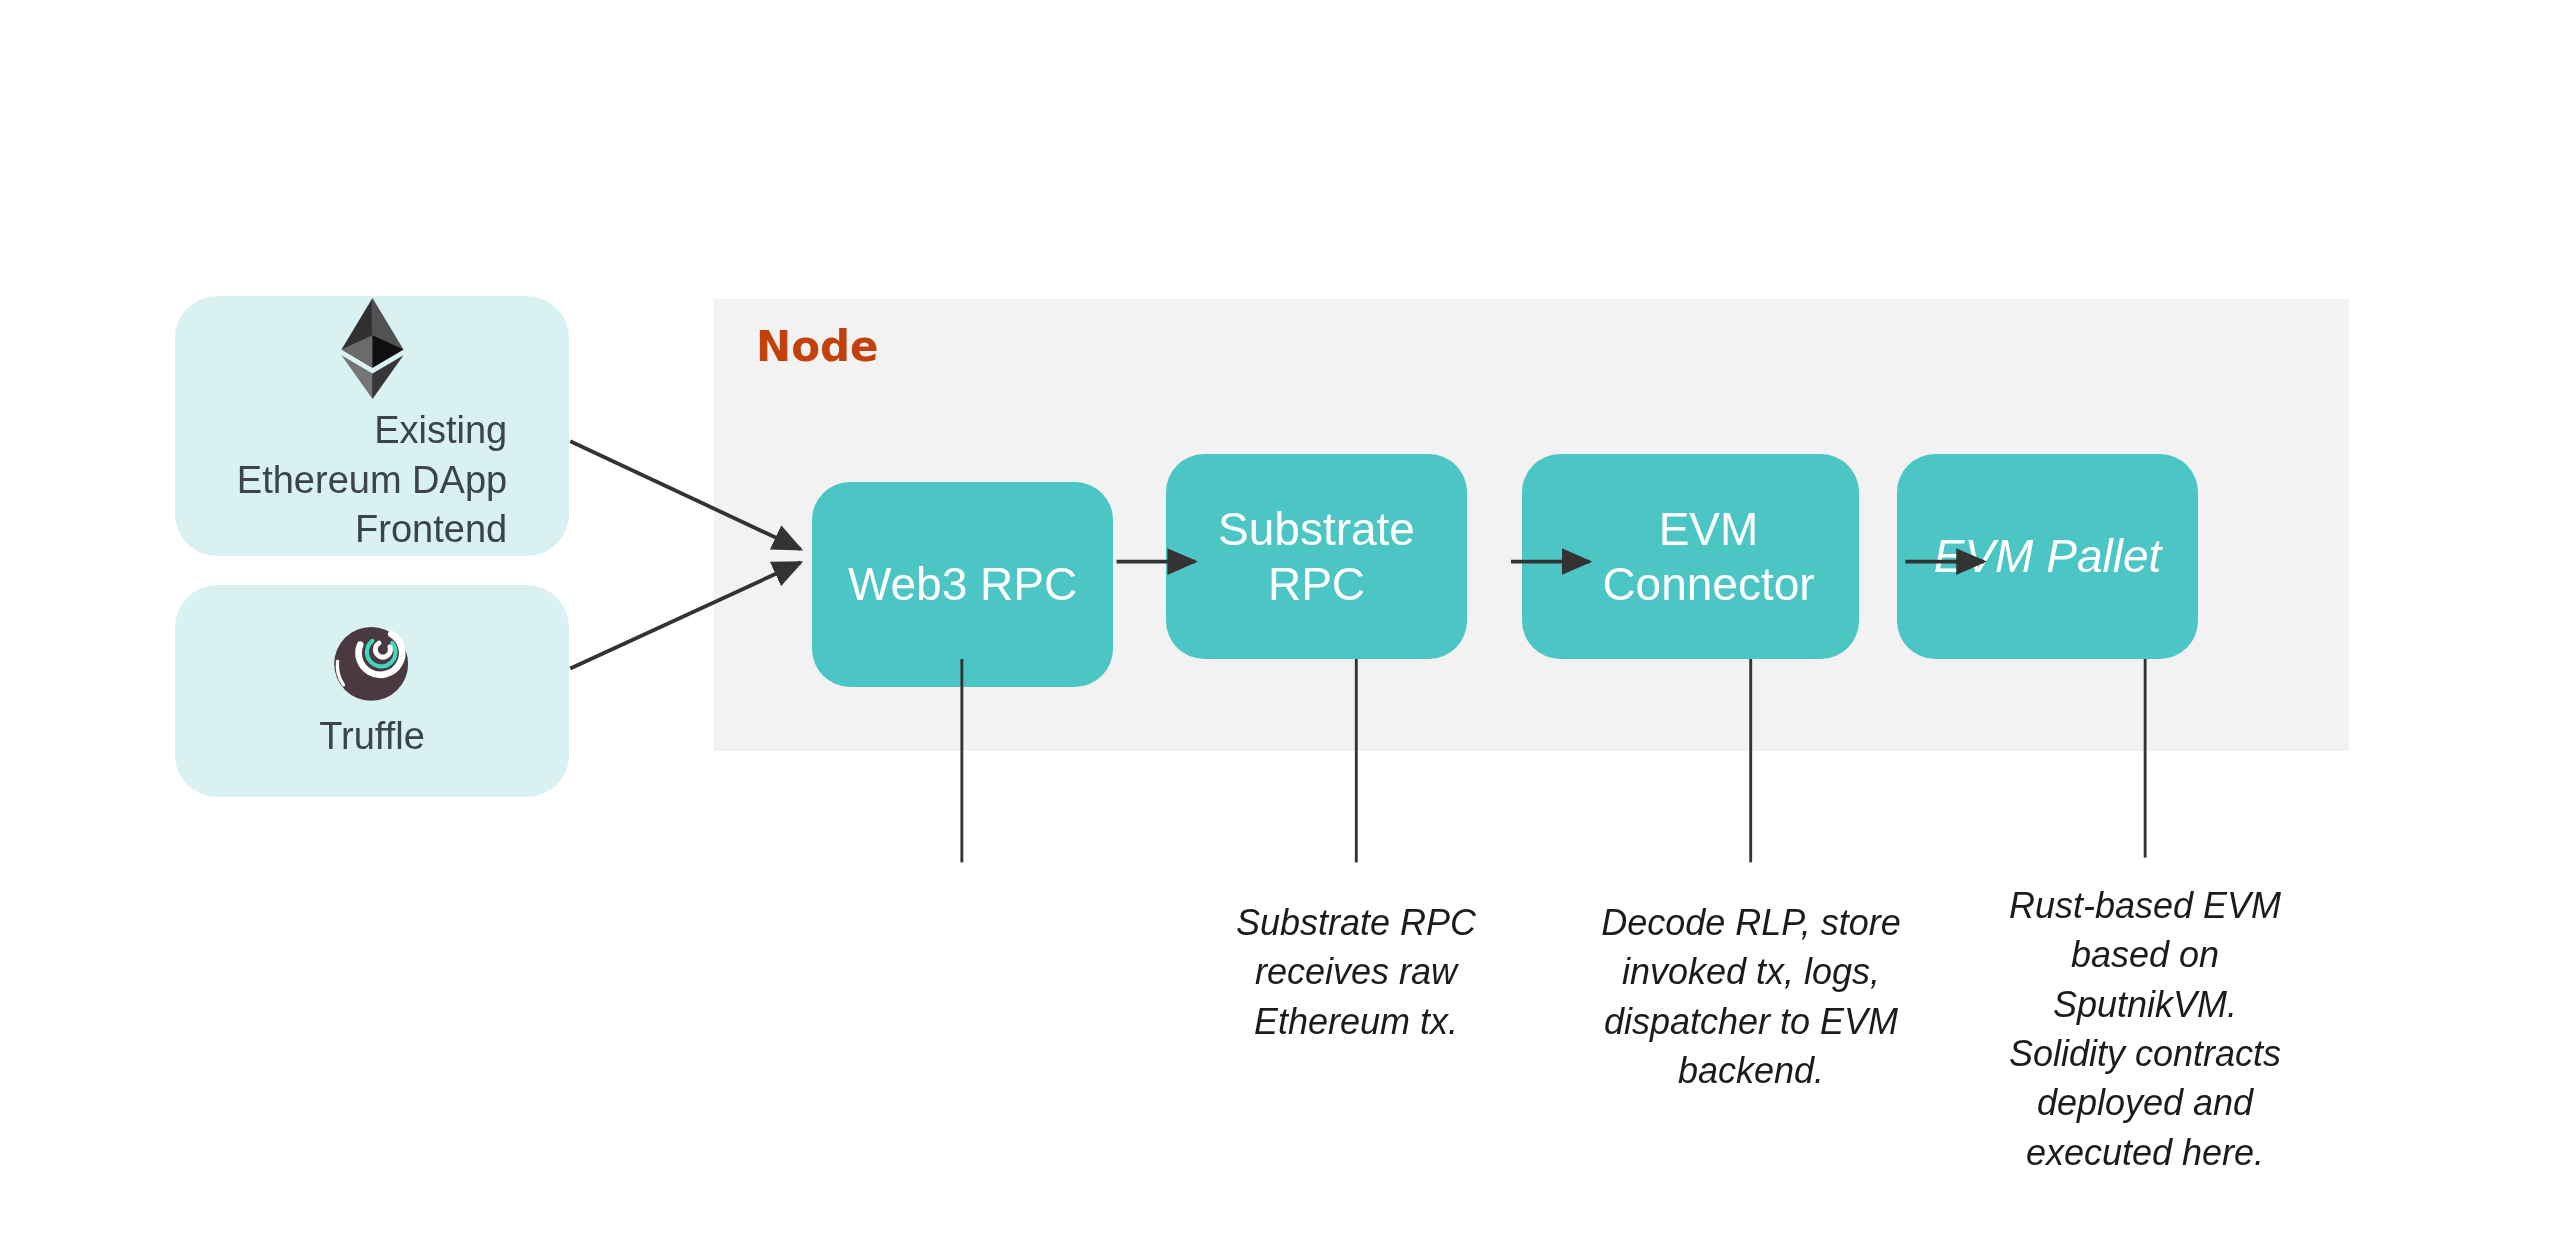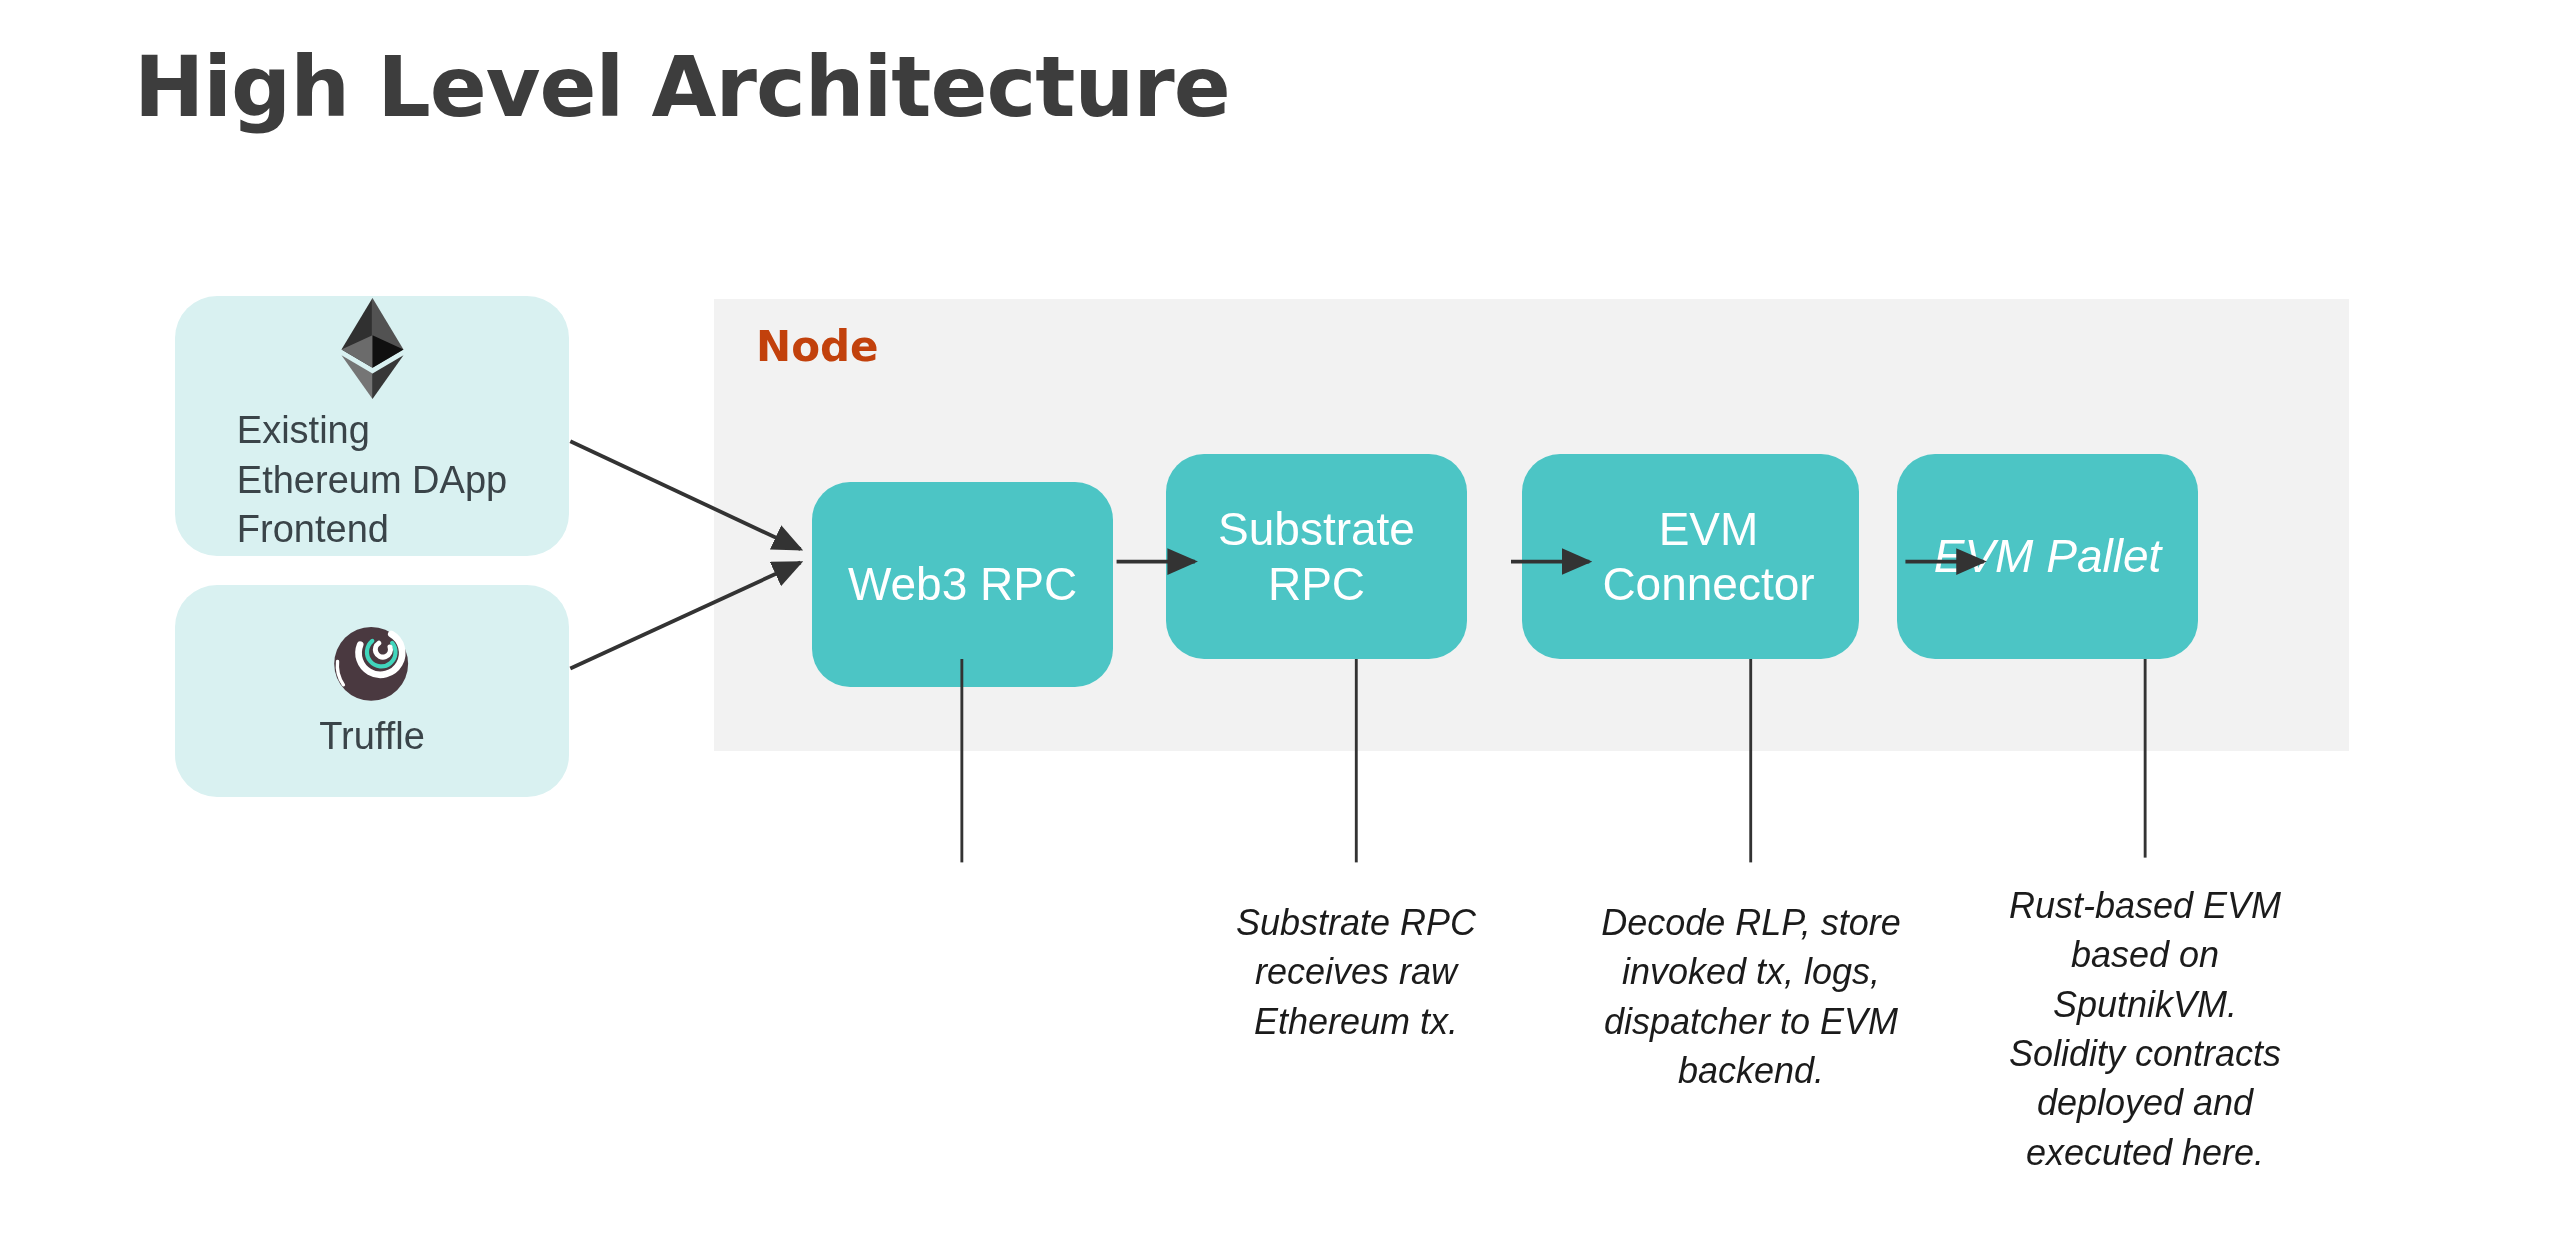--- a/index.html
+++ b/index.html
@@ -8,21 +8,21 @@
     font-family:"Liberation Sans", sans-serif;overflow:hidden;
   }
   #page-title{
     position:absolute;left:134px;top:38px;margin:0;
     font-size:84px;font-weight:700;letter-spacing:-1px;color:#3d3d3d;
     font-family:"DejaVu Sans", sans-serif;
   }
   .source-box{
     position:absolute;left:175px;width:394px;background:#d9f1f1;border-radius:42px;
     display:flex;flex-direction:column;align-items:center;justify-content:center;
-    color:#3a4449;text-align:left;
+    color:#3a4449;text-align:right;
   }
   #source-ethereum{top:296px;height:260px;}
   #source-truffle{top:585px;height:212px;}
   .source-label{font-size:38px;line-height:1.3;white-space:pre-line;margin-top:7.6px;}
   .node-container{
     position:absolute;left:714px;top:299px;width:1635px;height:452px;background:#f2f2f2;
   }
   .node-label{
     position:absolute;left:42px;top:23px;font-size:42px;font-weight:600;color:#c2410c;
     font-family:"DejaVu Sans", sans-serif;
@@ -45,21 +45,20 @@
   #desc-substraterpc{left:1146px;}
   #desc-evmconnector{left:1541px;}
   #desc-evmpallet{left:1935px;top:881px;}
   #connectors{position:absolute;left:0;top:0;pointer-events:none;}
 </style>
 </head>
 <body>
 
 <div id="canvas">
 
-  <h1 id="page-title">High Level Architecture</h1>
 
   <div class="source-box" id="source-ethereum">
     <svg viewBox="0 0 256 417" width="63" height="101" aria-hidden="true">
       <polygon points="128,0 0,212.3 128,288 128,154.2" fill="#303030"></polygon>
       <polygon points="128,0 125.2,9.5 125.2,285.2 128,288 255.9,212.3" fill="#525252"></polygon>
       <polygon points="0,212.3 128,288 128,154.2" fill="#6b6b6b"></polygon>
       <polygon points="128,288 255.9,212.3 128,154.2" fill="#101010"></polygon>
       <polygon points="128,416.9 128,312.2 0,236.6" fill="#757575"></polygon>
       <polygon points="128,312.2 126.4,314.1 126.4,412.3 128,416.9 256,236.6" fill="#373737"></polygon>
     </svg>

